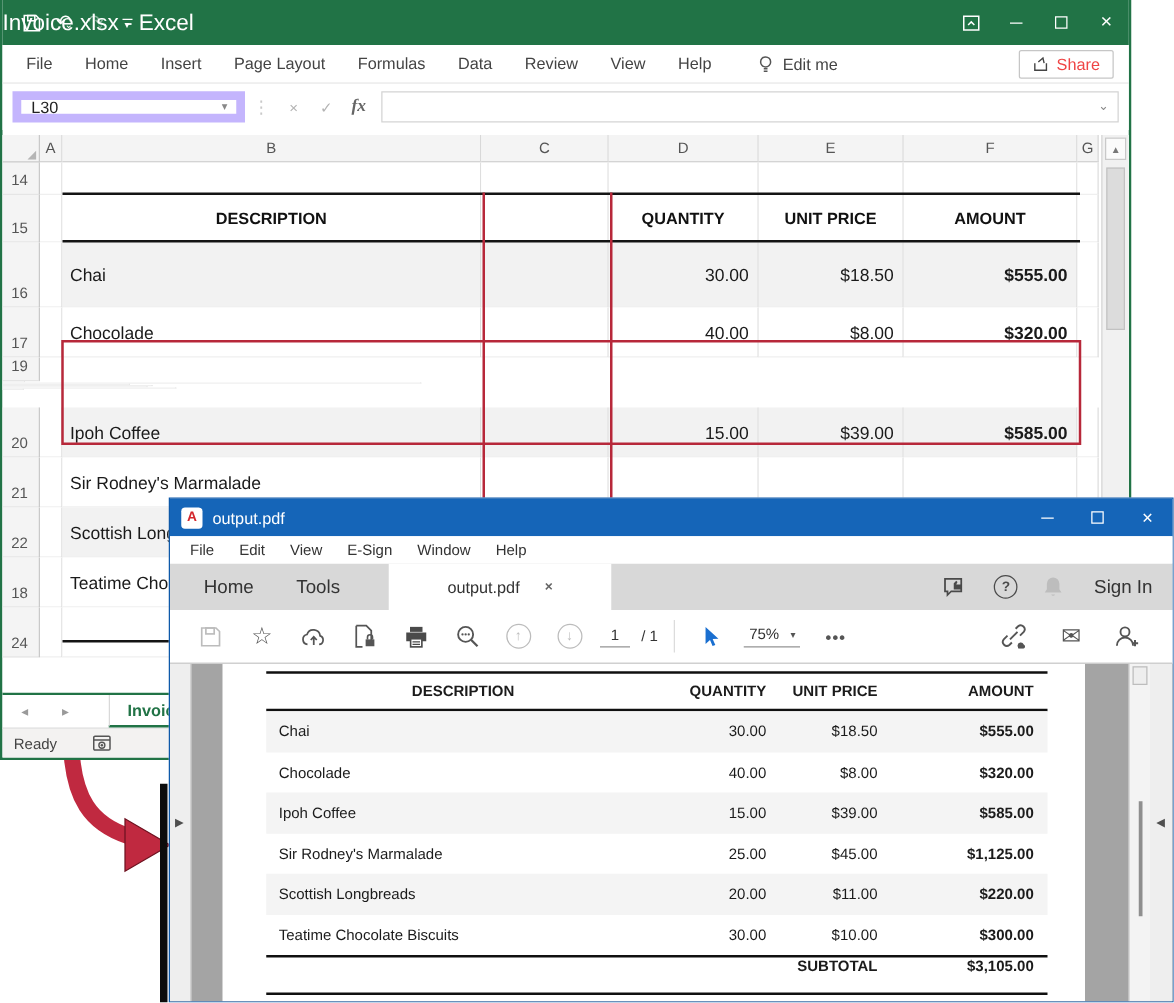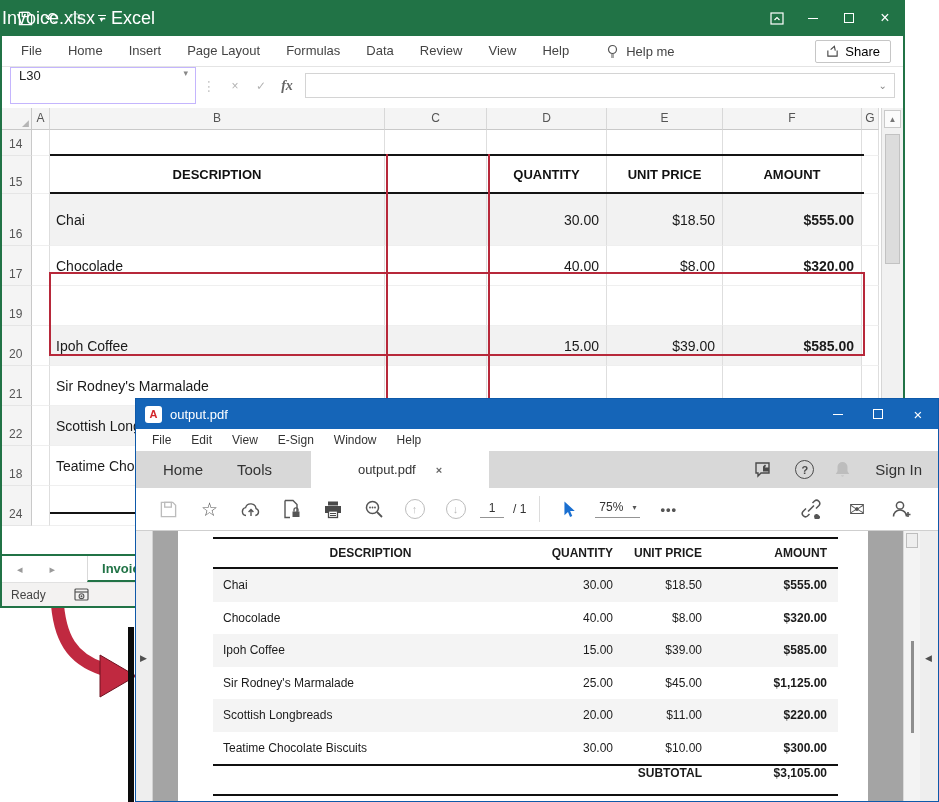--- a/index.html
+++ b/index.html
@@ -22,24 +22,24 @@
 .winctl{margin-left:auto;display:flex;align-items:center;height:100%}
 .wbtn{width:36px;height:100%;display:flex;align-items:center;justify-content:center;color:#fff;font-size:13px}
 .minbar{width:10px;height:1px;background:#fff}
 .maxbox{width:10px;height:10px;border:1px solid #fff}
 
 .xl-ribbon{height:31px;display:flex;align-items:center;background:#fff;border-bottom:1px solid #e4e4e4;
   padding-left:6px;font-size:13px;color:#444}
 .rtab{padding:0 13px;line-height:30px;white-space:nowrap}
 .tellme{display:flex;align-items:center;gap:7px;margin-left:24px;color:#444}
 .share{margin-left:auto;margin-right:12px;display:flex;gap:6px;align-items:center;
-  border:1px solid #c6c6c6;border-radius:2px;padding:3px 10px;color:#000000;font-size:13px}
+  border:1px solid #c6c6c6;border-radius:2px;padding:3px 10px;color:#ef4444;font-size:13px}
 
 .xl-fbar{height:37px;display:flex;align-items:center;padding:0 8px;background:#fff}
-.namebox{width:186px;height:37px;border:1px solid #c4b5fd;display:flex;align-items:flex-start;
+.namebox{width:186px;height:25px;border:7px solid #c4b5fd;display:flex;align-items:center;
   font-size:13px;color:#222;padding-left:8px}
 .nb-caret{margin-left:auto;margin-right:7px;color:#888;font-size:9px}
 .vdots{color:#c9c9c9;margin:0 6px;font-size:14px}
 .fbtn{width:26px;height:25px;display:flex;align-items:center;justify-content:center;color:#b3b3b3;font-size:12px}
 .fx{font-style:italic;color:#666;font-weight:bold;font-family:"Liberation Serif","DejaVu Serif",serif;font-size:14px}
 .finput{flex:1;height:25px;border:1px solid #d4d4d4;margin-left:5px;display:flex;align-items:center;
   justify-content:flex-end;padding-right:7px;color:#888;font-size:10px}
 
 .xl-grid{position:relative;margin-top:4px;height:446px;overflow:hidden;background:#fff}
 .xl-colhdr{display:flex;height:22px}
@@ -197,21 +197,21 @@
           <div class="rtab">Data</div>
           <div class="rtab">Review</div>
           <div class="rtab">View</div>
           <div class="rtab">Help</div>
         </div>
       <span class="tellme">
         <svg class="i" width="13" height="15" viewBox="0 0 13 15">
           <circle cx="6.5" cy="5.5" r="4" fill="none" stroke="#555" stroke-width="1.2"></circle>
           <path d="M5 11h3M5 13h3" stroke="#555" stroke-width="1.2"></path>
         </svg>
-        <span>Help me</span>
+        <span>Edit me</span>
       </span>
       <span class="share">
         <svg class="i" width="13" height="13" viewBox="0 0 14 14">
           <path d="M2 6v6h10V6" fill="none" stroke="#444" stroke-width="1.2"></path>
           <path d="M5 5l4-3.5 1 4.5" fill="none" stroke="#444" stroke-width="1.2"></path>
         </svg>
         <span>Share</span>
       </span>
     </div>
 
@@ -282,21 +282,21 @@
           <div class="xrow" style="height: 40px;">
             <div class="rhcell">17</div>
             <div class="xcell" style="width: 18px;"></div>
             <div class="xcell desc" style="width: 335px;">Chocolade</div>
             <div class="xcell" style="width: 102px;"></div>
             <div class="xcell num" style="width: 120px;">40.00</div>
             <div class="xcell num" style="width: 116px;">$8.00</div>
             <div class="xcell num amt" style="width: 139px;">$320.00</div>
             <div class="xcell" style="width: 17px;"></div>
           </div>
-          <div class="xrow" style="height: 40px;">
+          <div class="xrow" style="height: 40px; flex-direction: column;">
             <div class="rhcell">19</div>
             <div class="xcell" style="width: 18px;"></div>
             <div class="xcell desc" style="width: 335px;"></div>
             <div class="xcell" style="width: 102px;"></div>
             <div class="xcell num" style="width: 120px;"></div>
             <div class="xcell num" style="width: 116px;"></div>
             <div class="xcell num amt" style="width: 139px;"></div>
             <div class="xcell" style="width: 17px;"></div>
           </div>
           <div class="xrow" style="height: 40px;">

